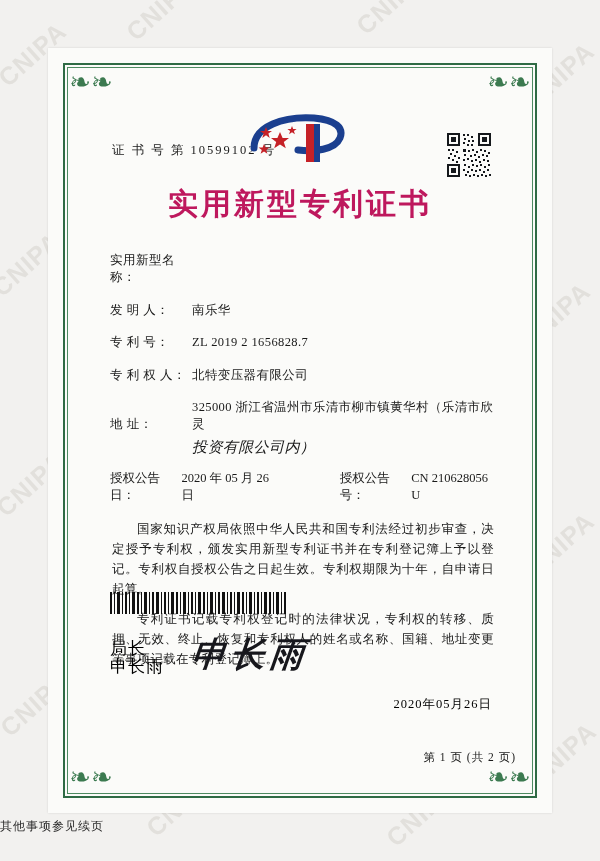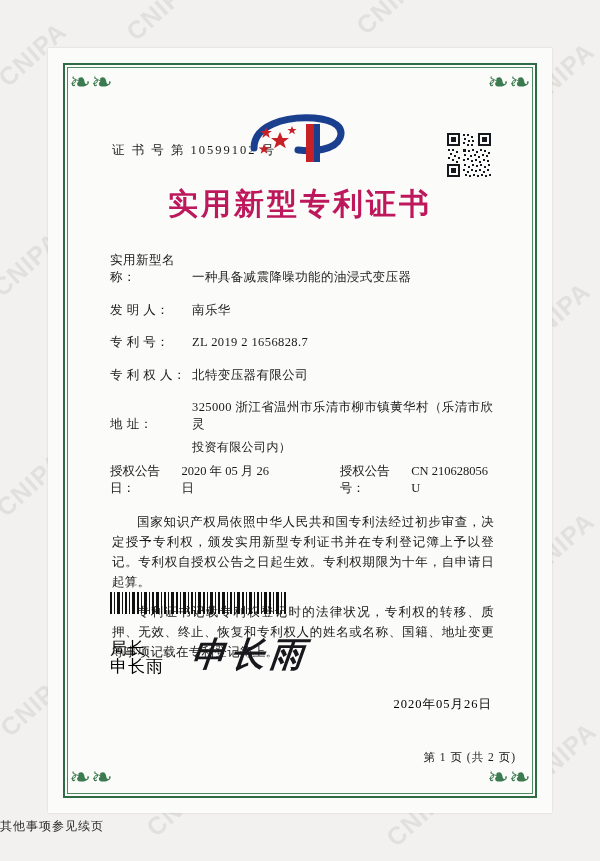--- a/index.html
+++ b/index.html
@@ -146,24 +146,25 @@
   .row .label {
     width: 82px;
     flex: 0 0 82px;
     letter-spacing: 0.5px;
   }
   .row .value {
     flex: 1 1 auto;
     letter-spacing: 0.4px;
   }
   .addr-second {
-    margin: -10px 0 7px 82px;
-    font-size: 12px;
+    margin: -10px 0 14px 82px;
+    font-size: 15px;
     line-height: 17px;
     letter-spacing: 0.4px;
+    font-style: italic;
   }
   .two-col {
     display: flex;
     margin-bottom: 15.5px;
     line-height: 17px;
     gap: 24px;
   }
   .two-col .col {
     display: flex;
   }
@@ -365,21 +366,20 @@
           </g>
         </svg>
       </div>
 
       <div class="title">实用新型专利证书</div>
 
       <div class="fields">
 
         <div class="row">
           <div class="label">实用新型名称：</div>
-          <div class="value">一种具备减震降噪功能的油浸式变压器</div>
         </div>
 
         <div class="row">
           <div class="label">发 明 人：</div>
           <div class="value">南乐华</div>
         </div>
 
         <div class="row">
           <div class="label">专 利 号：</div>
           <div class="value">ZL 2019 2 1656828.7</div>

